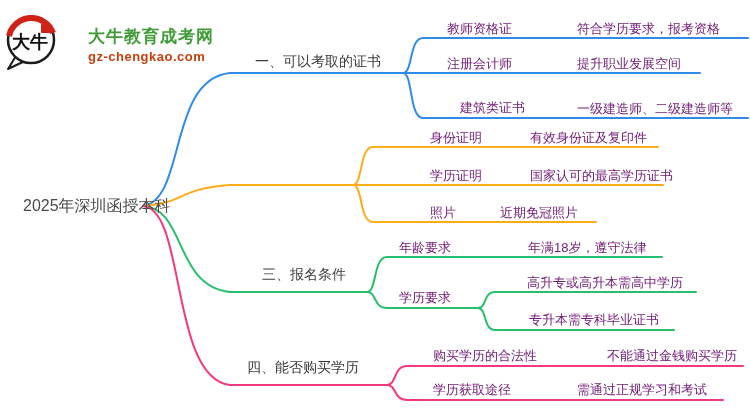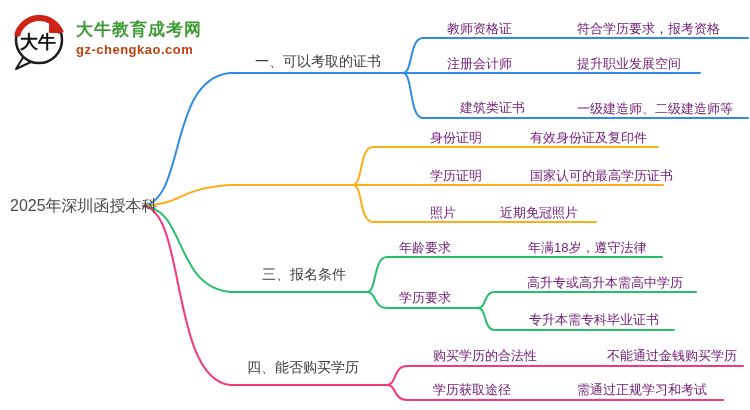--- a/index.html
+++ b/index.html
@@ -1,23 +1,23 @@
 <!DOCTYPE html>
 <html><head>
 <meta charset="utf-8">
 <style>
   html,body{margin:0;padding:0;background:#fff;}
   .stage{position:relative;width:750px;height:410px;background:#ffffff;overflow:hidden;
          font-family:"Liberation Sans","DejaVu Sans",sans-serif;}
   .lines{position:absolute;left:0;top:0;}
   .txt{position:absolute;white-space:nowrap;color:#3b3b3b;}
-  .root{font-size:16px;color:#4a4a4a;letter-spacing:0px;}
+  .root{font-size:16px;color:#4a4a4a;letter-spacing:0px;margin-left:13px;}
   .blabel{font-size:14px;color:#3b3b3b;}
   .node{font-size:13px;color:#701a75;}
-  .logo{position:absolute;left:12px;top:12px;display:flex;align-items:flex-start;cursor:pointer;}
+  .logo{position:absolute;left:4px;top:12px;display:flex;align-items:center;cursor:pointer;gap:20px;}
   .logo-txt{margin-left:8px;}
   .logo-name{font-size:17px;font-weight:bold;color:#3e9b35;letter-spacing:1px;line-height:24px;margin-top:6px;}
   .logo-dom{font-size:13px;font-weight:bold;color:#c2410c;letter-spacing:0.5px;line-height:15px;}
 </style>
 </head>
 <body>
 
 <div class="stage">
 
   <svg class="lines" width="750" height="410" viewBox="0 0 750 410">

